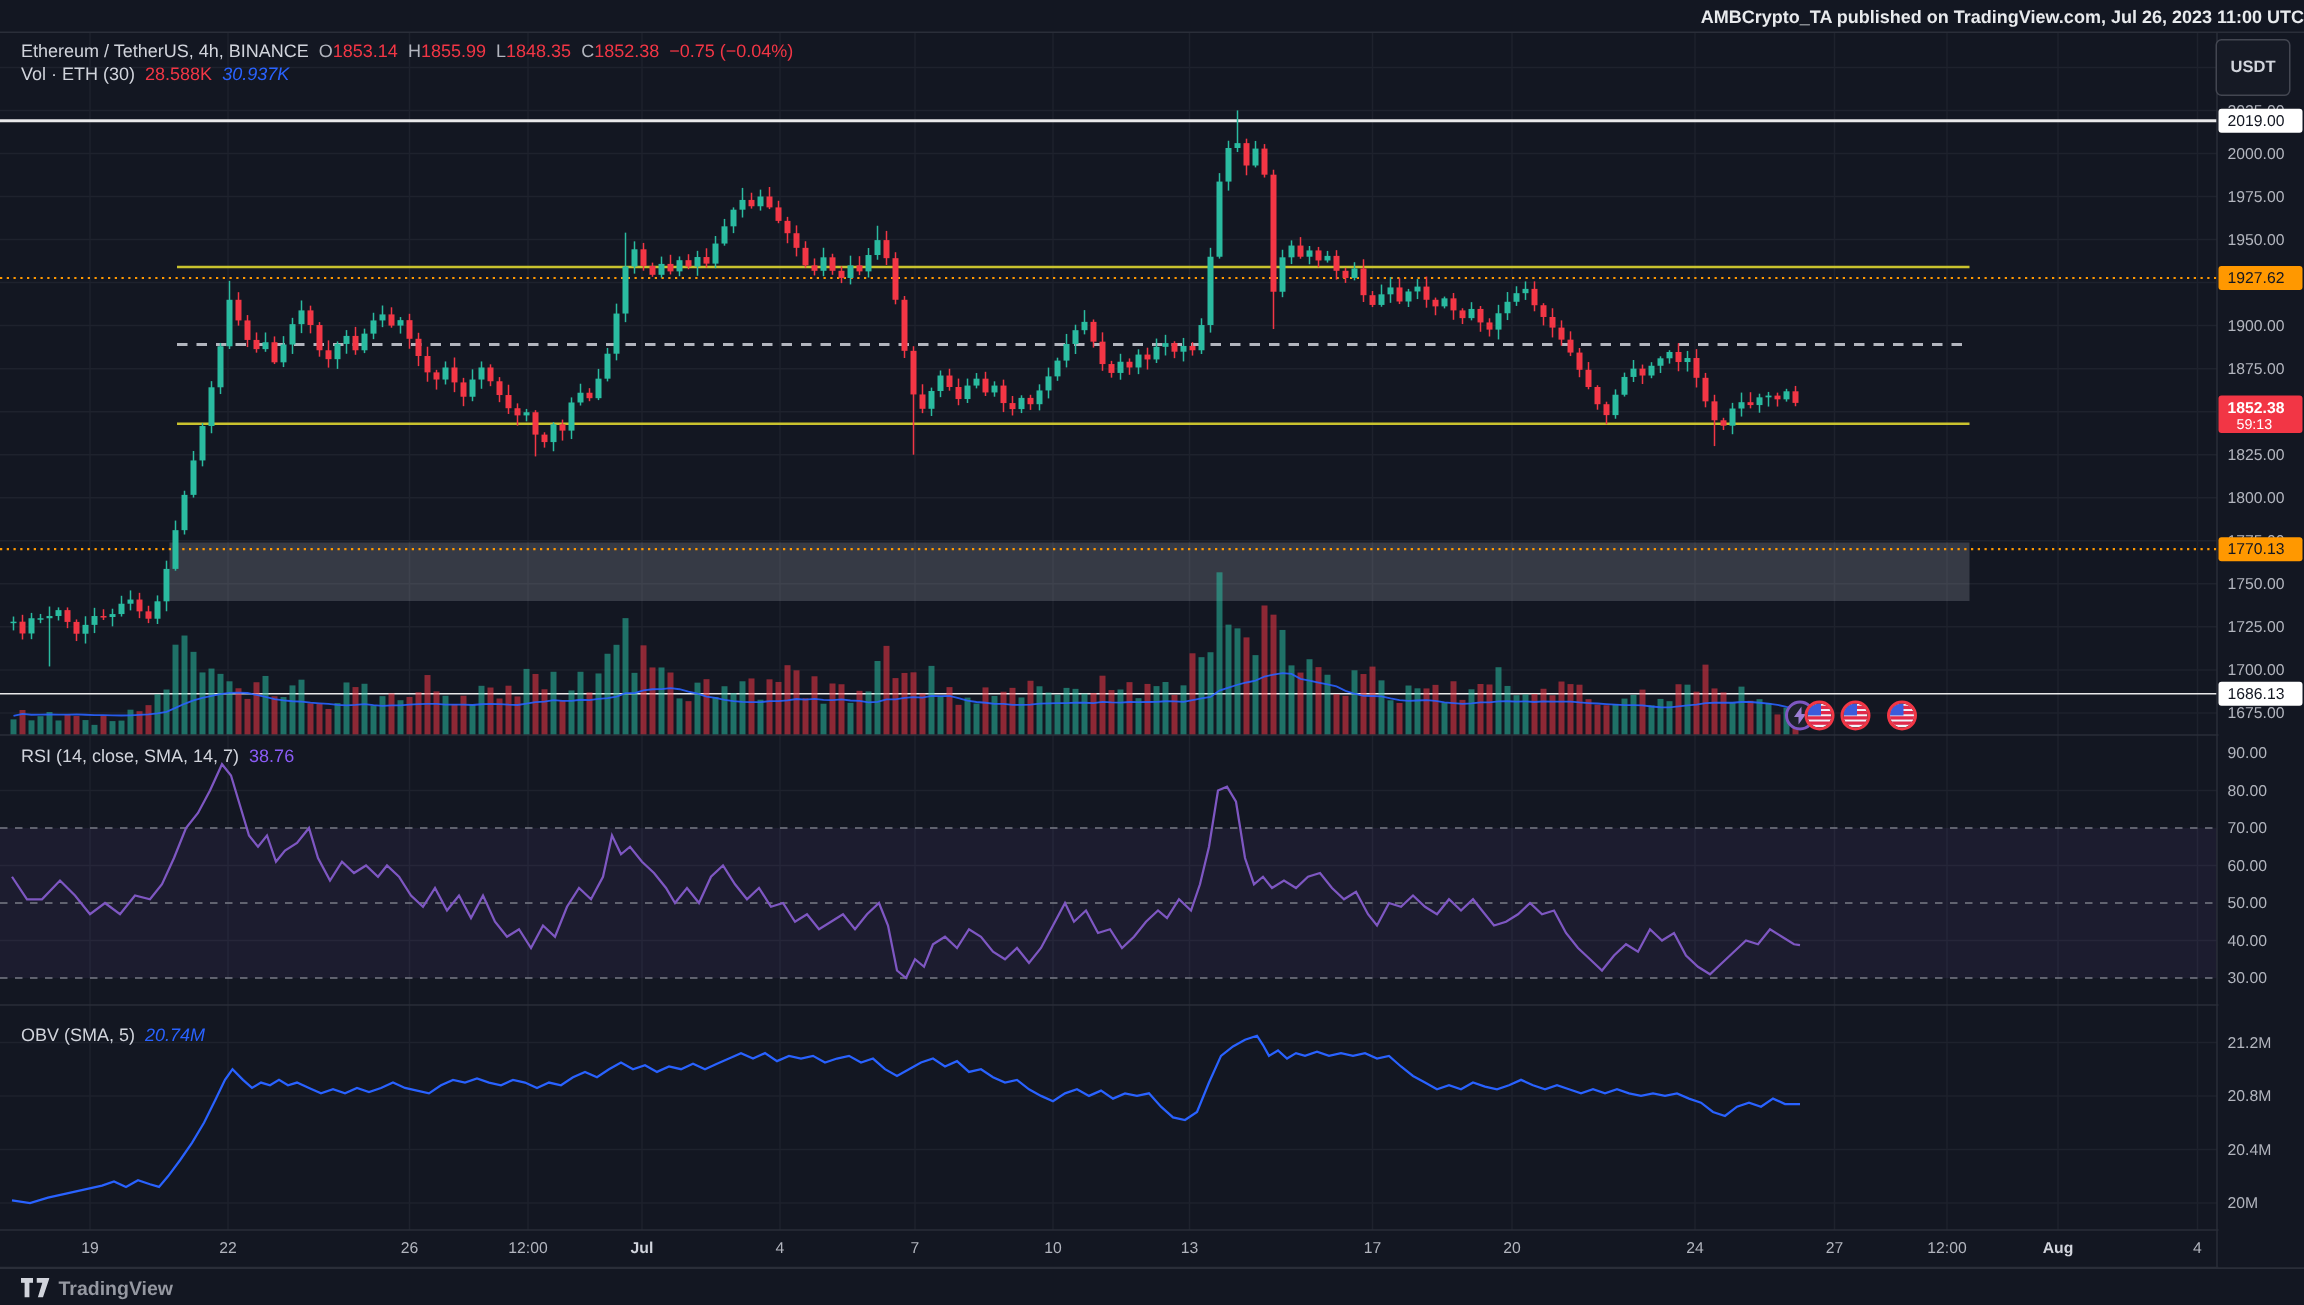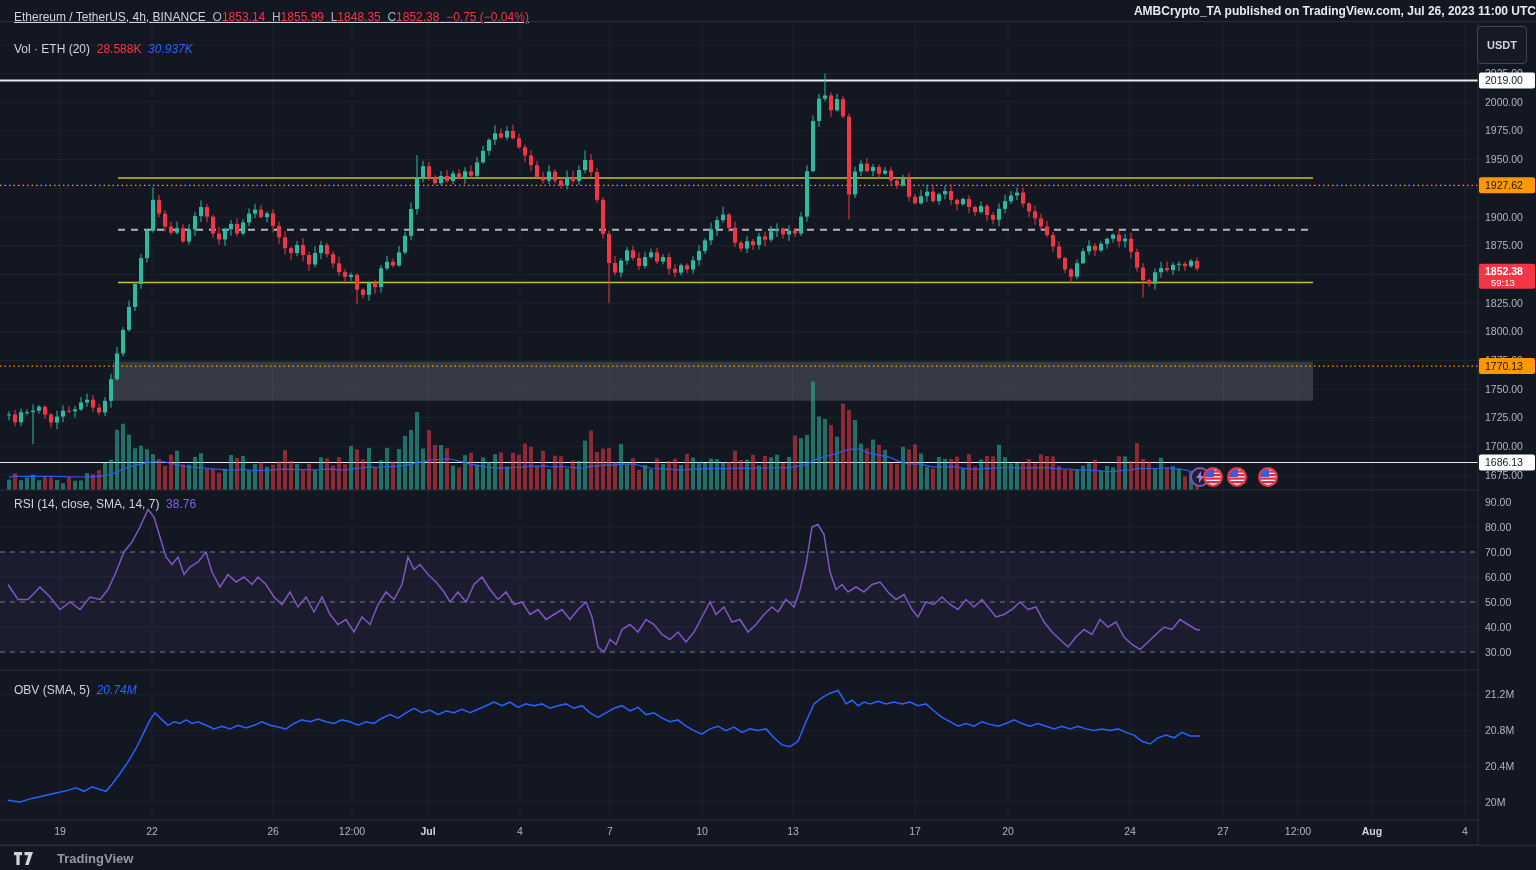--- a/index.html
+++ b/index.html
@@ -2,27 +2,27 @@
 <html><head>
 <meta charset="utf-8">
 <style>
   html,body{margin:0;padding:0;background:#0e1118;}
   #app{position:relative;width:1536px;height:870px;background:#131722;overflow:hidden;
        font-family:"Liberation Sans",sans-serif;-webkit-font-smoothing:antialiased;}
   #chart-svg{position:absolute;left:0;top:0;}
   .hdr{position:absolute;left:0;top:0;width:100%;height:22px;border-bottom:1px solid #2a2e39;
        color:#e8eaed;font-size:12px;font-weight:bold;line-height:22px;box-sizing:border-box;padding-left:27px;text-align:right;}
   .legend{position:absolute;left:14px;font-size:12px;color:#d1d4dc;white-space:nowrap;z-index:5;}
-  .l1{top:10px;text-decoration:underline;} .l2{top:42px;} .lr{top:497px;} .lo{top:683px;}
+  .l1{top:27px;} .l2{top:42px;} .lr{top:497px;} .lo{top:683px;}
   .dim{color:#b2b5be;} .red{color:#f23645;} .blu{color:#2962ff;font-style:italic;} .pur{color:#8b5cf6;}
   .cur-btn{position:absolute;right:9px;top:26px;border:1px solid #434651;border-radius:4px;
        color:#d1d4dc;font-size:11px;font-weight:bold;padding:12px 9px;background:#17availa1b26;background:#161a25;z-index:6;cursor:pointer;}
   .footer{position:absolute;left:0;bottom:0;width:100%;height:25px;border-top:1px solid #2a2e39;
        display:flex;align-items:center;padding-left:14px;box-sizing:border-box;color:#9598a1;
-       font-size:13px;font-weight:bold;gap:24px;z-index:6;}
+       font-size:13px;font-weight:bold;gap:6px;z-index:6;}
   .tv-logo{display:inline-block;}
 </style>
 </head>
 <body>
 
 <div id="app">
   <svg id="chart-svg" width="1536" height="870">
       <g>
         <line x1="60" y1="22" x2="60" y2="820" stroke="#1e222d" stroke-width="1"></line>
         <line x1="152" y1="22" x2="152" y2="820" stroke="#1e222d" stroke-width="1"></line>
@@ -824,21 +824,21 @@
   <div class="legend l1">
     <span>Ethereum / TetherUS, 4h, BINANCE</span>&nbsp;
     <span class="dim">O</span><span class="red">1853.14</span>&nbsp;
     <span class="dim">H</span><span class="red">1855.99</span>&nbsp;
     <span class="dim">L</span><span class="red">1848.35</span>&nbsp;
     <span class="dim">C</span><span class="red">1852.38</span>&nbsp;
     <span class="red">−0.75 (−0.04%)</span>
   </div>
 
   <div class="legend l2">
-    <span>Vol · ETH (20)</span>&nbsp;
+    <span>Vol · ETH (30)</span>&nbsp;
     <span class="red">28.588K</span>&nbsp;
     <span class="blu">30.937K</span>
   </div>
 
   <div class="legend lr">
     <span>RSI (14, close, SMA, 14, 7)</span>&nbsp;
     <span class="pur">38.76</span>
   </div>
 
   <div class="legend lo">

